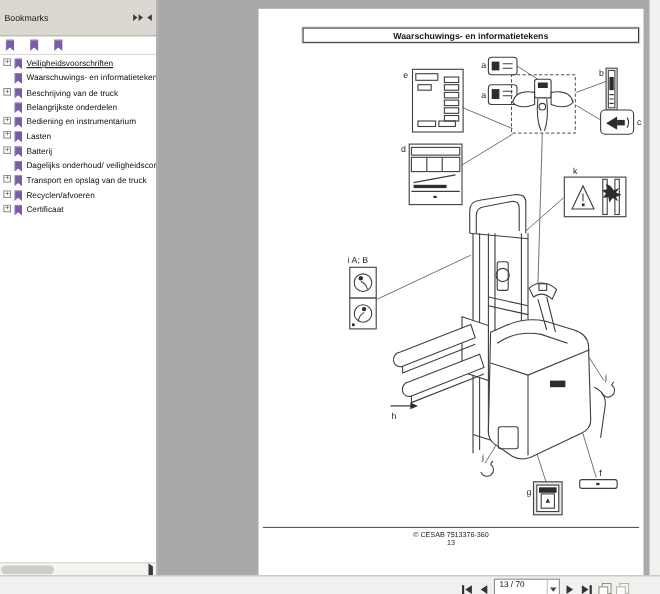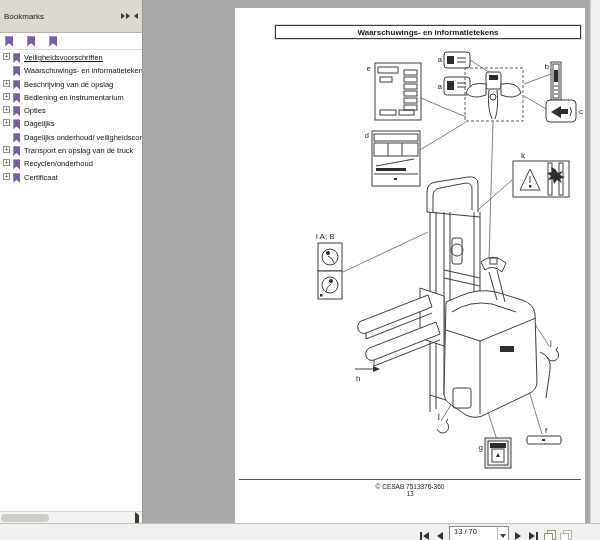--- a/index.html
+++ b/index.html
@@ -117,61 +117,66 @@
 
         <div class="row">
           <span class="expander"></span>
           <span class="ribbon"></span>
           <span class="lbl">Waarschuwings- en informatietekens</span>
         </div>
 
         <div class="row expandable">
           <span class="expander"></span>
           <span class="ribbon"></span>
-          <span class="lbl">Beschrijving van de opslag</span>
-        </div>
-
+          <span class="lbl">Beschrijving van de truck</span>
+        </div>
+
+        <div class="row">
+          <span class="expander"></span>
+          <span class="ribbon"></span>
+          <span class="lbl">Belangrijkste onderdelen</span>
+        </div>
 
         <div class="row expandable">
           <span class="expander"></span>
           <span class="ribbon"></span>
           <span class="lbl">Bediening en instrumentarium</span>
         </div>
 
 
         <div class="row expandable">
           <span class="expander"></span>
           <span class="ribbon"></span>
-          <span class="lbl">Opties</span>
-        </div>
-
-
-        <div class="row expandable">
-          <span class="expander"></span>
-          <span class="ribbon"></span>
-          <span class="lbl">Dagelijks</span>
+          <span class="lbl">Lasten</span>
+        </div>
+
+
+        <div class="row expandable">
+          <span class="expander"></span>
+          <span class="ribbon"></span>
+          <span class="lbl">Batterij</span>
         </div>
 
         <div class="row">
           <span class="expander"></span>
           <span class="ribbon"></span>
           <span class="lbl">Dagelijks onderhoud/ veiligheidscontro</span>
         </div>
 
 
         <div class="row expandable">
           <span class="expander"></span>
           <span class="ribbon"></span>
           <span class="lbl">Transport en opslag van de truck</span>
         </div>
 
         <div class="row expandable">
           <span class="expander"></span>
           <span class="ribbon"></span>
-          <span class="lbl">Recyclen/onderhoud</span>
+          <span class="lbl">Recyclen/afvoeren</span>
         </div>
 
         <div class="row expandable">
           <span class="expander"></span>
           <span class="ribbon"></span>
           <span class="lbl">Certificaat</span>
         </div>
       </div>
     <div class="hscroll">
       <div class="hthumb"></div>

